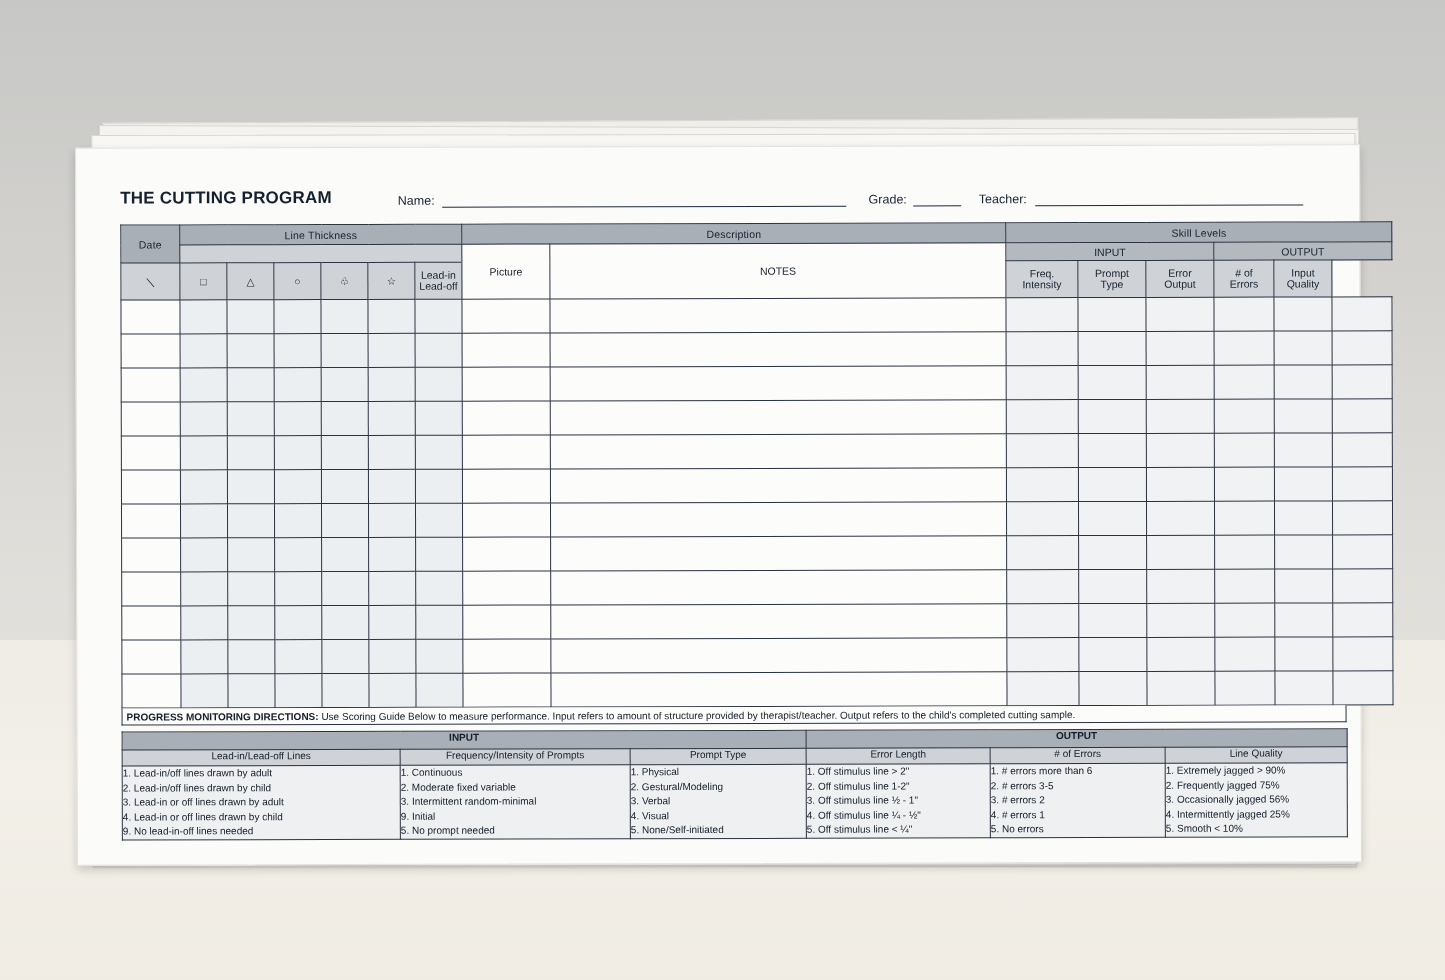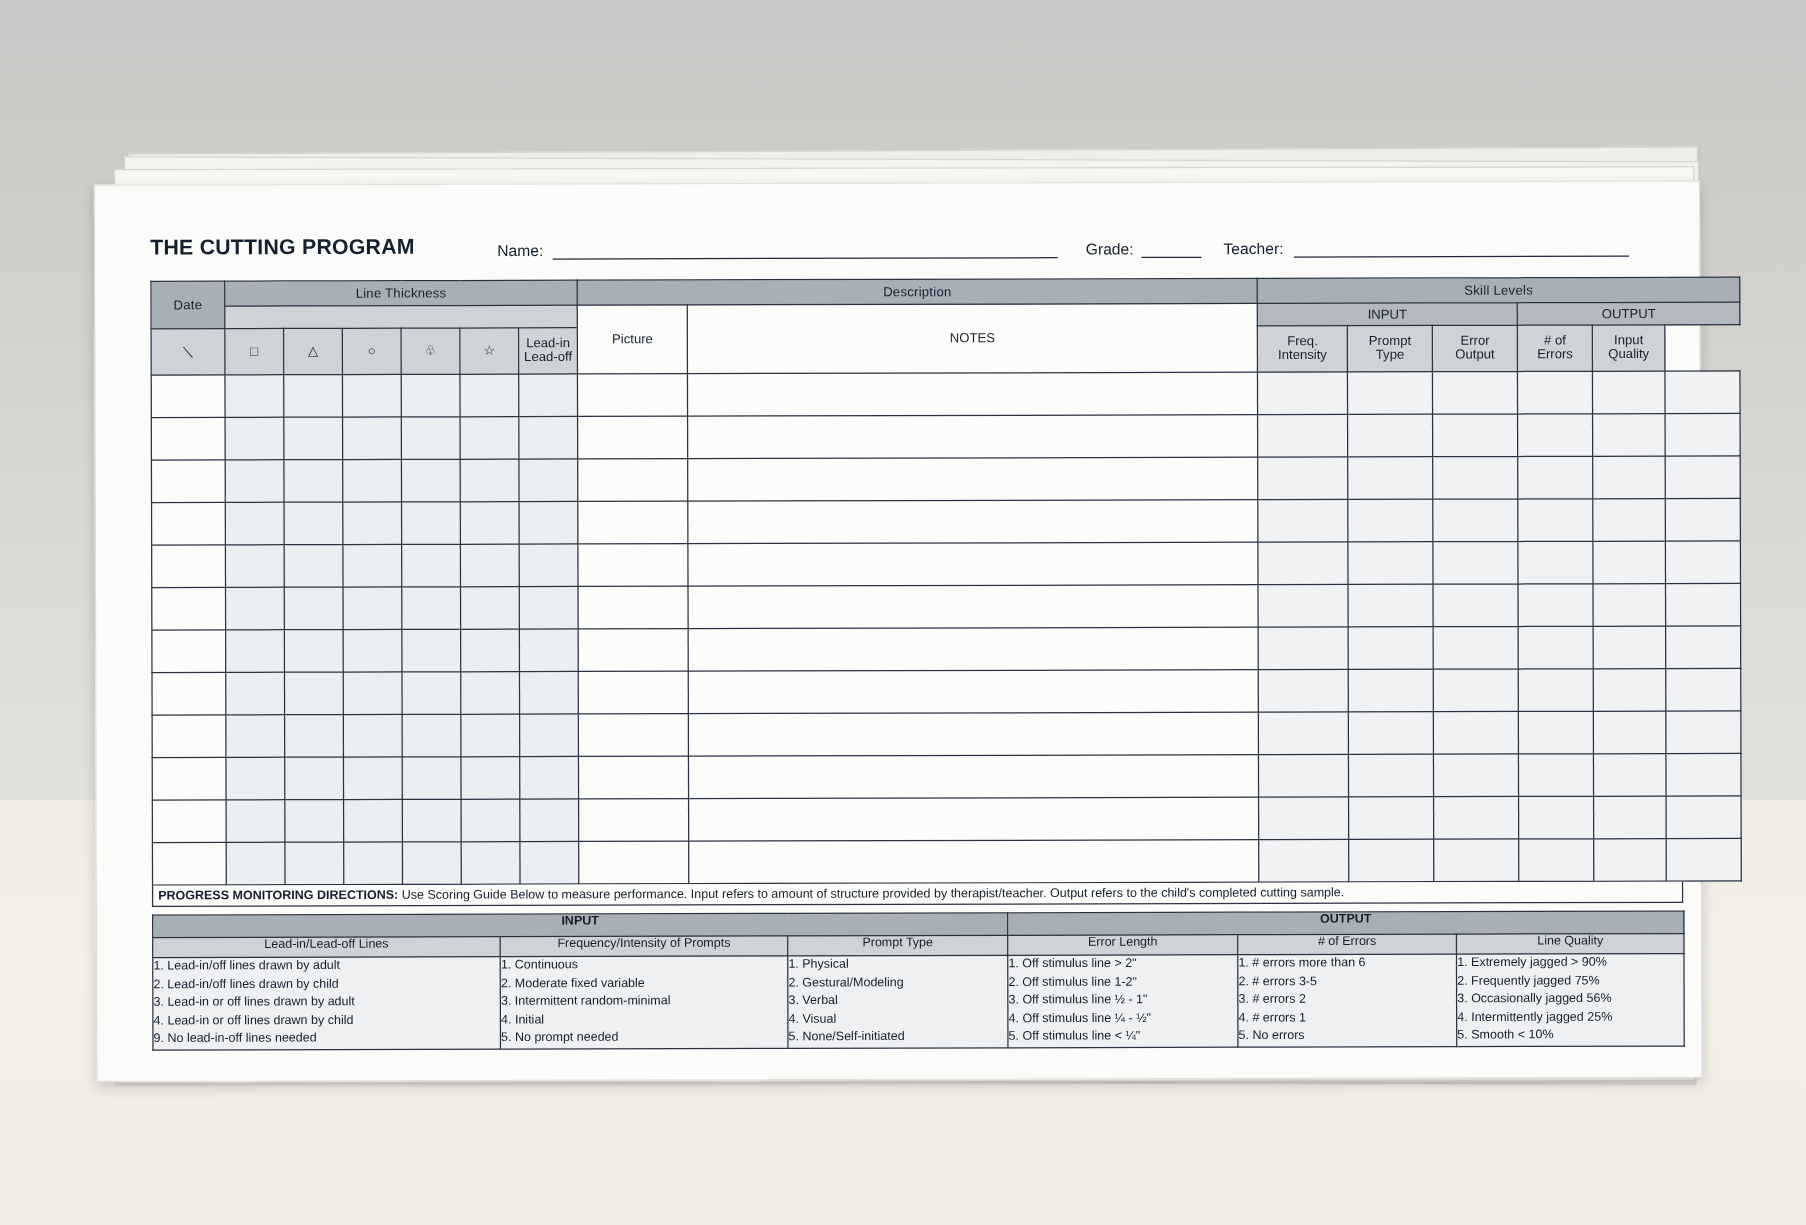--- a/index.html
+++ b/index.html
@@ -499,21 +499,21 @@
                 <div>1. Lead-in/off lines drawn by adult</div>
                 <div>2. Lead-in/off lines drawn by child</div>
                 <div>3. Lead-in or off lines drawn by adult</div>
                 <div>4. Lead-in or off lines drawn by child</div>
                 <div>9. No lead-in-off lines needed</div>
               </td>
           <td class="g-list">
                 <div>1. Continuous</div>
                 <div>2. Moderate fixed variable</div>
                 <div>3. Intermittent random-minimal</div>
-                <div>4. Initial</div>
+                <div>9. Initial</div>
                 <div>5. No prompt needed</div>
               </td>
           <td class="g-list">
                 <div>1. Physical</div>
                 <div>2. Gestural/Modeling</div>
                 <div>3. Verbal</div>
                 <div>4. Visual</div>
                 <div>5. None/Self-initiated</div>
               </td>
           <td class="g-list">

